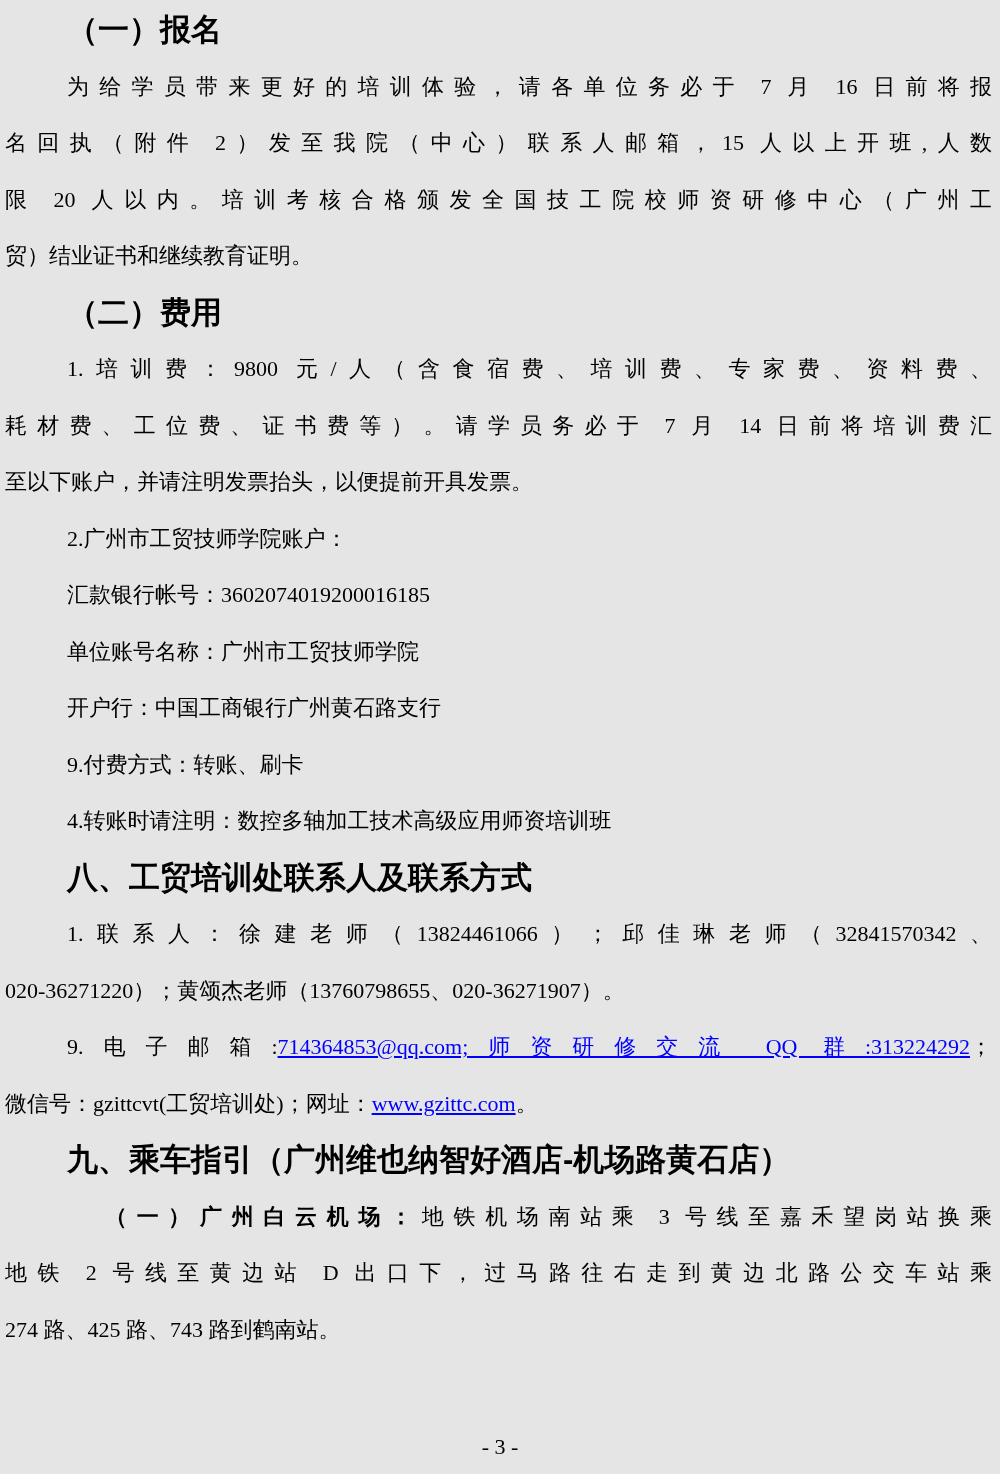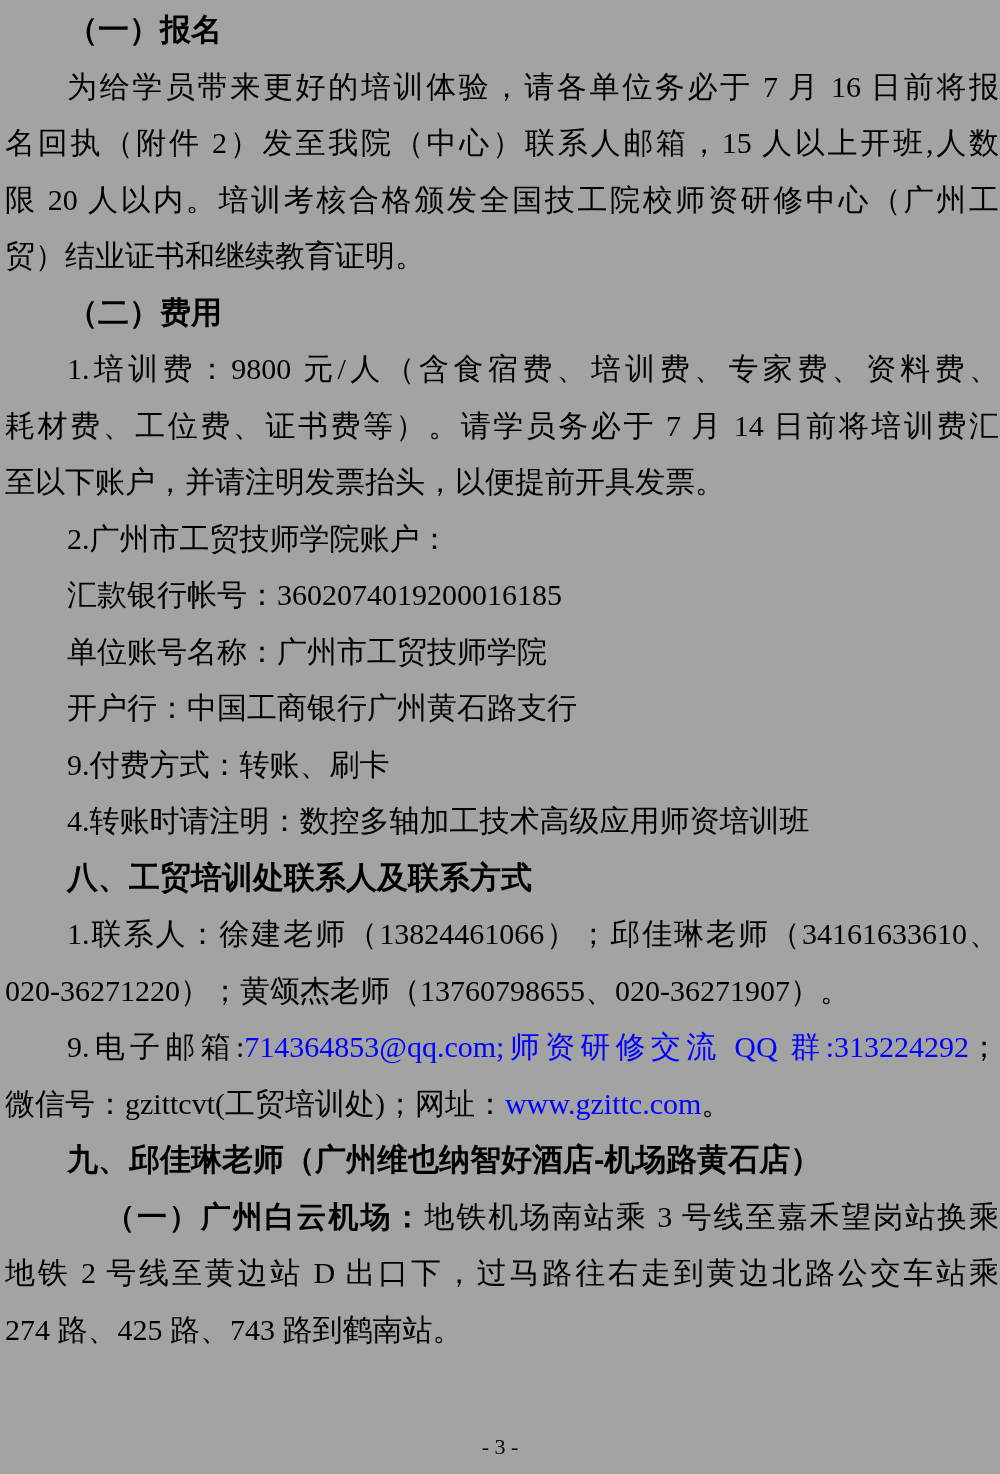--- a/index.html
+++ b/index.html
@@ -1,51 +1,52 @@
 <!DOCTYPE html>
 <html><head>
 <meta charset="utf-8">
 <style>
   html, body { margin: 0; padding: 0; background: #888; }
   .page {
     position: relative;
     width: 1000px;
     height: 1474px;
     margin: 0 auto;
-    background: #a3a3a3;
+    background: #e5e5e5;
     box-sizing: border-box;
-    padding: 2px 1px 0 5px;
+    padding: 2px 8px 0 5px;
     overflow: hidden;
     font-family: "Liberation Serif", "DejaVu Serif", serif;
     color: #000000;
   }
   .line {
     height: 56.5px;
     line-height: 56.5px;
-    font-size: 30px;
+    font-size: 22px;
     white-space: pre;
   }
   .line.full {
     white-space: normal;
     text-align: justify;
     text-align-last: justify;
   }
   .indent { padding-left: 62px; }
   .heading {
     font-family: "Liberation Sans", "DejaVu Sans", sans-serif;
     font-weight: bold;
     font-size: 31px;
   }
   .bold-label {
     font-family: "Liberation Sans", "DejaVu Sans", sans-serif;
     font-weight: bold;
     margin-left: 38px;
   }
   a.link {
     color: #0000ff;
+    text-decoration: underline;
     cursor: pointer;
   }
   .footer {
     position: absolute;
     left: 0;
     top: 1432px;
     width: 1000px;
     text-align: center;
     font-size: 22px;
     line-height: 30px;
@@ -72,28 +73,28 @@
 
   <div class="line indent">2.广州市工贸技师学院账户：</div>
   <div class="line indent">汇款银行帐号：3602074019200016185</div>
   <div class="line indent">单位账号名称：广州市工贸技师学院</div>
   <div class="line indent">开户行：中国工商银行广州黄石路支行</div>
   <div class="line indent">9.付费方式：转账、刷卡</div>
   <div class="line indent">4.转账时请注明：数控多轴加工技术高级应用师资培训班</div>
 
   <div class="line indent heading">八、工贸培训处联系人及联系方式</div>
 
-  <div class="line indent full">1.联系人：徐建老师（13824461066）；邱佳琳老师（34161633610、</div>
+  <div class="line indent full">1.联系人：徐建老师（13824461066）；邱佳琳老师（32841570342、</div>
   <div class="line">020-36271220）；黄颂杰老师（13760798655、020-36271907）。</div>
 
   <div class="line indent full"><span>9.电子邮箱:</span><a class="link">714364853@qq.com;师资研修交流 QQ 群:313224292</a><span>；</span></div>
 
   <div class="line"><span>微信号：gzittcvt(工贸培训处)；网址：</span><a class="link">www.gzittc.com</a><span>。</span></div>
 
-  <div class="line indent heading">九、邱佳琳老师（广州维也纳智好酒店-机场路黄石店）</div>
+  <div class="line indent heading">九、乘车指引（广州维也纳智好酒店-机场路黄石店）</div>
 
   <div class="line indent full"><span class="bold-label">（一）广州白云机场：</span><span>地铁机场南站乘 3 号线至嘉禾望岗站换乘</span></div>
   <div class="line full">地铁 2 号线至黄边站 D 出口下，过马路往右走到黄边北路公交车站乘</div>
   <div class="line">274 路、425 路、743 路到鹤南站。</div>
 
 
   <div class="footer"><span>- 3 -</span></div>
 
 </div>
 

